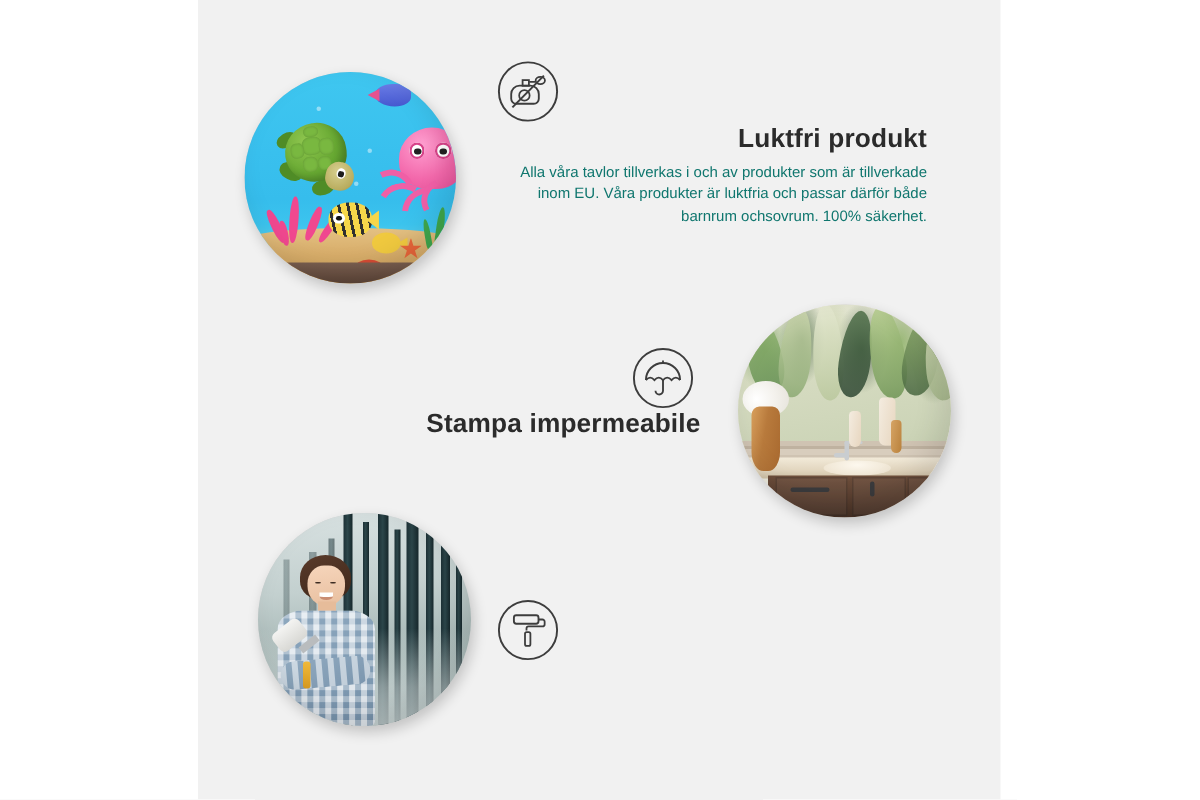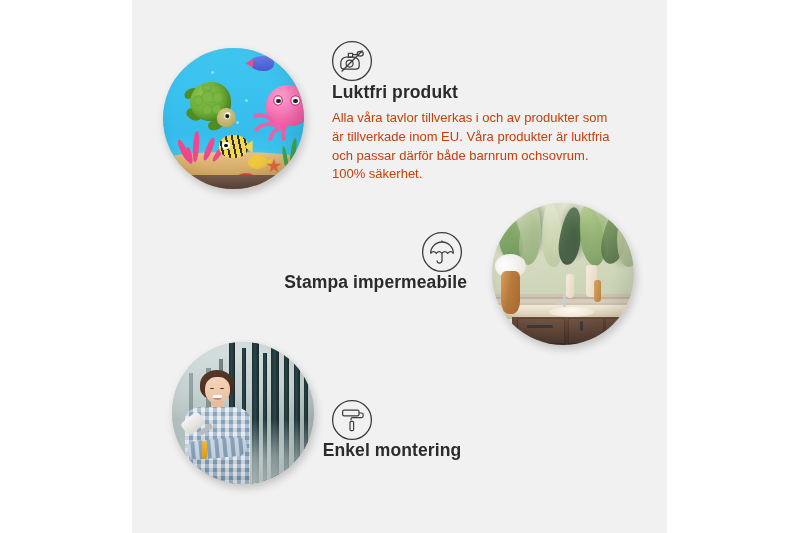--- a/index.html
+++ b/index.html
@@ -25,32 +25,32 @@
   .circle{
     position:absolute;
     border-radius:50%;
     overflow:hidden;
     box-shadow:2px 4px 9px rgba(0,0,0,0.20);
     background:#ccc;
   }
   .circle .art{position:absolute;inset:0;}
 
   
-  .txt{position:absolute;}
+  .txt{position:absolute;text-align:right;}
   .heading{
     font-size:17.5px;
     font-weight:bold;
     color:#2b2b2b;
     letter-spacing:0.1px;
     margin:0 0 5px 0;
     line-height:1.25;
   }
   .body{
-    font-size:13px;
-    color:#c2410c;
+    font-size:10px;
+    color:#0f766e;
     line-height:1.45;
     margin:0;
   }
 
   
   .icon{display:block;}
 
   
   .sea{
     position:absolute;inset:0;
@@ -415,17 +415,16 @@
       <svg width="42" height="42" viewBox="0 0 42 42" aria-hidden="true">
         <circle cx="21" cy="21" r="19.4" fill="none" stroke="#3d3d3d" stroke-width="1.3"></circle>
         <rect x="11.6" y="11.2" width="16.4" height="5.6" rx="1.6" fill="none" stroke="#3d3d3d" stroke-width="1.25"></rect>
         <path d="M28 14 h2.6 a1.5 1.5 0 0 1 1.5 1.5 v1.6 a1.5 1.5 0 0 1-1.5 1.5 h-9.2
                  a1.4 1.4 0 0 0-1.4 1.4 v1.3" fill="none" stroke="#3d3d3d" stroke-width="1.2"></path>
         <rect x="19" y="22.4" width="3.6" height="9.2" rx="1.1" fill="none" stroke="#3d3d3d" stroke-width="1.2"></rect>
       </svg>
     </span>
 
     <div class="txt" style="left:270px;top:440px;width:244px;text-align:center;">
-      <p class="heading">Enkel montering</p>
     </div>
   </div>
 
 </div>
 
 </body></html>

